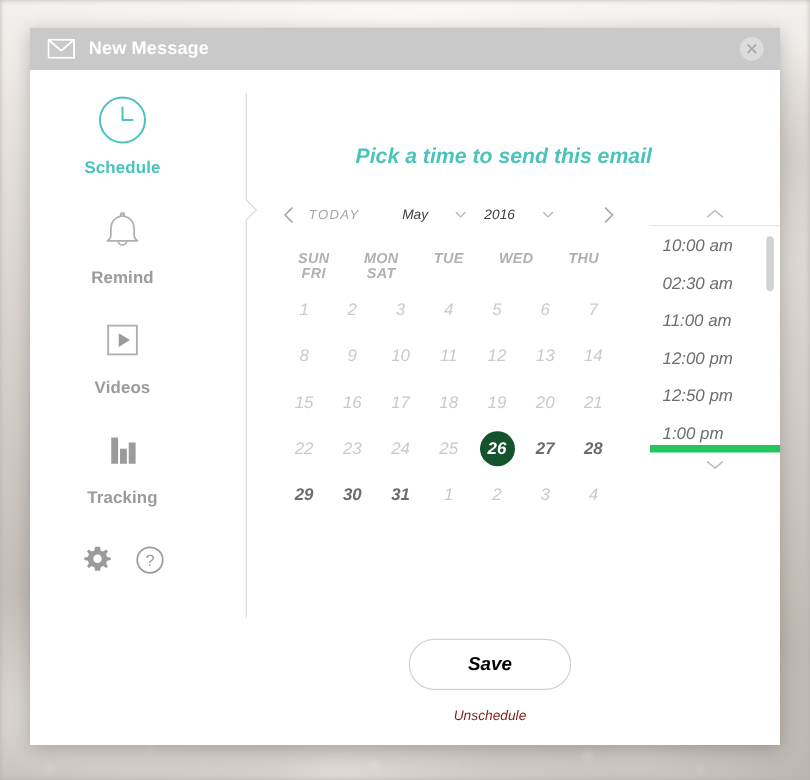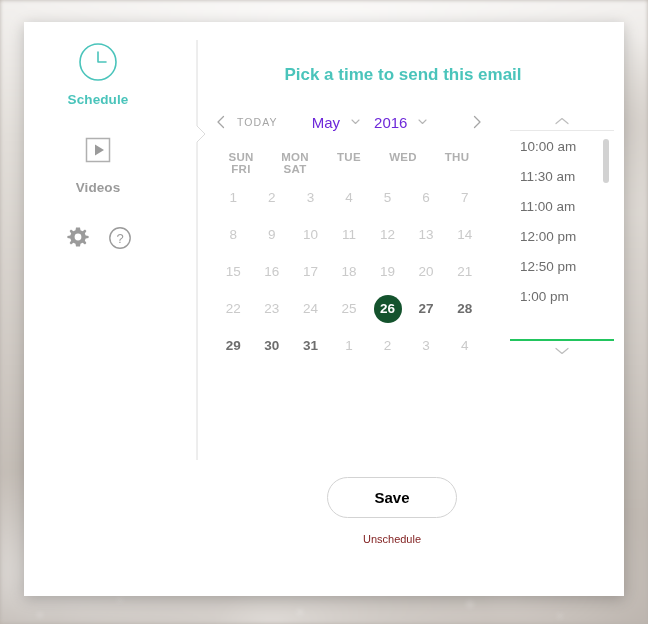--- a/index.html
+++ b/index.html
@@ -120,54 +120,55 @@
     position: absolute;
     left: 172px; top: 18px;
     width: 10px; height: 500px;
     pointer-events: none;
   }
 
   
   #main {
     flex: 1;
     padding-left: 22px;
-    padding-top: 8px;
+    padding-top: 24px;
     position: relative;
+    font-style: italic;
   }
   #panel-heading {
     text-align: center;
     color: #4ac4bb;
     font-size: 17px;
     font-weight: bold;
     padding-right: 12px;
     margin-top: 35px;
   }
 
   #picker-row { display: flex; margin-top: 25px; }
 
   
-  #calendar { width: 270px; flex: 0 0 270px; margin-left: 20px; }
+  #calendar { width: 270px; flex: 0 0 270px; margin-left: 30px; }
   #cal-nav {
     display: flex;
     align-items: center;
     height: 24px;
     color: #9b9b9b;
     font-size: 13px;
   }
   .chev-btn { cursor: pointer; display: flex; align-items: center; padding: 2px; }
   #today-button {
     font-size: 10.5px;
     letter-spacing: 1.1px;
     color: #a5a5a5;
     margin-left: 9px;
     cursor: pointer;
   }
   #month-select, #year-select {
-    display: flex; align-items: center; gap: 11px;
-    font-size: 15px; color: #6d28d9; cursor: pointer;
+    display: flex; align-items: center; gap: 22px;
+    font-size: 11px; color: #404040; cursor: pointer;
   }
   #month-select { margin-left: 34px; }
   #year-select { margin-left: 14px; }
   #next-month-button { margin-left: auto; }
 
   #weekday-row {
     display: grid;
     grid-template-columns: repeat(5, 1fr);
     margin-top: 17px;
   }
@@ -209,24 +210,24 @@
     margin-top: 2px;
     position: relative;
   }
   .time-chev {
     height: 18px;
     display: flex; align-items: center; justify-content: center;
     cursor: pointer;
   }
   #time-scroll {
     position: relative;
-    height: 211px;
+    height: 182px;
     overflow: hidden;
     border-top: 1px solid #e8e8e8;
-    border-bottom: 2px solid #22c55e;
+    border-bottom: 6px solid #22c55e;
   }
   .time-option {
     height: 30px;
     display: flex; align-items: center;
     padding-left: 10px;
     font-size: 13.5px;
     color: #6d6d6d;
     cursor: pointer;
   }
   #time-scrollbar {
@@ -266,46 +267,81 @@
   }
 </style>
 </head>
 <body>
 
 <div id="backdrop"></div>
 <div id="backdrop-speckle"></div>
 
 <div id="modal">
 
+  <div id="titlebar">
+    <span id="envelope-icon">
+      <svg width="22" height="16" viewBox="0 0 22 16">
+        <rect x="0.75" y="0.75" width="20.5" height="14.5" fill="none" stroke="#ffffff" stroke-width="1.5"></rect>
+        <polyline points="0.75,0.75 11,9.5 21.25,0.75" fill="none" stroke="#ffffff" stroke-width="1.5"></polyline>
+      </svg>
+    </span>
+    <span id="title-text">New Message</span>
+    <span id="close-button">
+      <svg width="11" height="11" viewBox="0 0 11 11">
+        <line x1="2" y1="2" x2="9" y2="9" stroke="#a8a8a8" stroke-width="1.4"></line>
+        <line x1="9" y1="2" x2="2" y2="9" stroke="#a8a8a8" stroke-width="1.4"></line>
+      </svg>
+    </span>
+  </div>
 
   <div id="modal-body">
 
     <div id="sidebar">
 
       <div class="nav-item active">
         <span class="nav-icon">
           <svg width="40" height="40" viewBox="0 0 40 40">
             <circle cx="20" cy="20" r="18" fill="none" stroke="#4ac4bb" stroke-width="1.6"></circle>
             <polyline points="20,10 20,20 28,20" fill="none" stroke="#4ac4bb" stroke-width="1.6" stroke-linecap="round" stroke-linejoin="round"></polyline>
           </svg>
         </span>
         <span class="nav-label">Schedule</span>
       </div>
 
+      <div class="nav-item">
+        <span class="nav-icon">
+          <svg width="40" height="40" viewBox="0 0 40 40">
+            <path d="M20 7.5 C20.9 7.5 21.6 8.2 21.6 9.1 C26.2 10 29.3 13.9 29.3 18.6 L29.3 23.5 C29.3 25.8 30.5 27.6 32 28.6 L8 28.6 C9.5 27.6 10.7 25.8 10.7 23.5 L10.7 18.6 C10.7 13.9 13.8 10 18.4 9.1 C18.4 8.2 19.1 7.5 20 7.5 Z" fill="none" stroke="#b0b0b0" stroke-width="1.4" stroke-linejoin="round"></path>
+            <path d="M16.7 28.8 C16.7 30.6 18.2 32 20 32 C21.8 32 23.3 30.6 23.3 28.8" fill="none" stroke="#b0b0b0" stroke-width="1.4"></path>
+            <circle cx="20" cy="7.6" r="1.5" fill="none" stroke="#b0b0b0" stroke-width="1.2"></circle>
+          </svg>
+        </span>
+        <span class="nav-label">Remind</span>
+      </div>
 
       <div class="nav-item">
         <span class="nav-icon">
           <svg width="40" height="40" viewBox="0 0 40 40">
             <rect x="8.5" y="8.5" width="23" height="23" fill="none" stroke="#b0b0b0" stroke-width="1.5"></rect>
             <polygon points="17,14.5 26,20 17,25.5" fill="#9b9b9b"></polygon>
           </svg>
         </span>
         <span class="nav-label">Videos</span>
       </div>
 
+      <div class="nav-item">
+        <span class="nav-icon">
+          <svg width="40" height="40" viewBox="0 0 40 40">
+            <rect x="11" y="10" width="5.5" height="21" fill="#9b9b9b"></rect>
+            <rect x="18" y="19" width="5.5" height="12" fill="#9b9b9b"></rect>
+            <rect x="25" y="14" width="5.5" height="17" fill="#9b9b9b"></rect>
+          </svg>
+        </span>
+        <span class="nav-label">Tracking</span>
+      </div>
 
       <div id="sidebar-footer">
         <span id="gear-button">
           <svg width="26" height="26" viewBox="0 0 26 26">
             <path d="M13 2.4 L15 2.4 L15.5 5.3 L17.6 6.2 L20 4.6 L21.4 6 L19.8 8.4 L20.7 10.5 L23.6 11 L23.6 13 L20.7 13.5 L19.8 15.6 L21.4 18 L20 19.4 L17.6 17.8 L15.5 18.7 L15 21.6 L13 21.6 L11 21.6 L10.5 18.7 L8.4 17.8 L6 19.4 L4.6 18 L6.2 15.6 L5.3 13.5 L2.4 13 L2.4 11 L5.3 10.5 L6.2 8.4 L4.6 6 L6 4.6 L8.4 6.2 L10.5 5.3 L11 2.4 Z" fill="#9b9b9b"></path>
             <circle cx="13" cy="12" r="3.4" fill="#ffffff"></circle>
           </svg>
         </span>
         <span id="help-button">
           <svg width="24" height="24" viewBox="0 0 24 24">
@@ -482,21 +518,21 @@
         <div id="timelist">
           <div class="time-chev">
             <svg width="16" height="9" viewBox="0 0 16 9">
               <polyline points="2,6.5 8,1.5 14,6.5" fill="none" stroke="#bdbdbd" stroke-width="1.2" stroke-linecap="round" stroke-linejoin="round"></polyline>
             </svg>
           </div>
 
           <div id="time-scroll">
             <div id="time-options">
                 <div class="time-option">10:00 am</div>
-                <div class="time-option">11:30 am</div>
+                <div class="time-option">02:30 am</div>
                 <div class="time-option">11:00 am</div>
                 <div class="time-option">12:00 pm</div>
                 <div class="time-option">12:50 pm</div>
                 <div class="time-option">1:00 pm</div>
               </div>
             <div id="time-scrollbar"></div>
           </div>
 
           <div class="time-chev">
             <svg width="16" height="9" viewBox="0 0 16 9">

